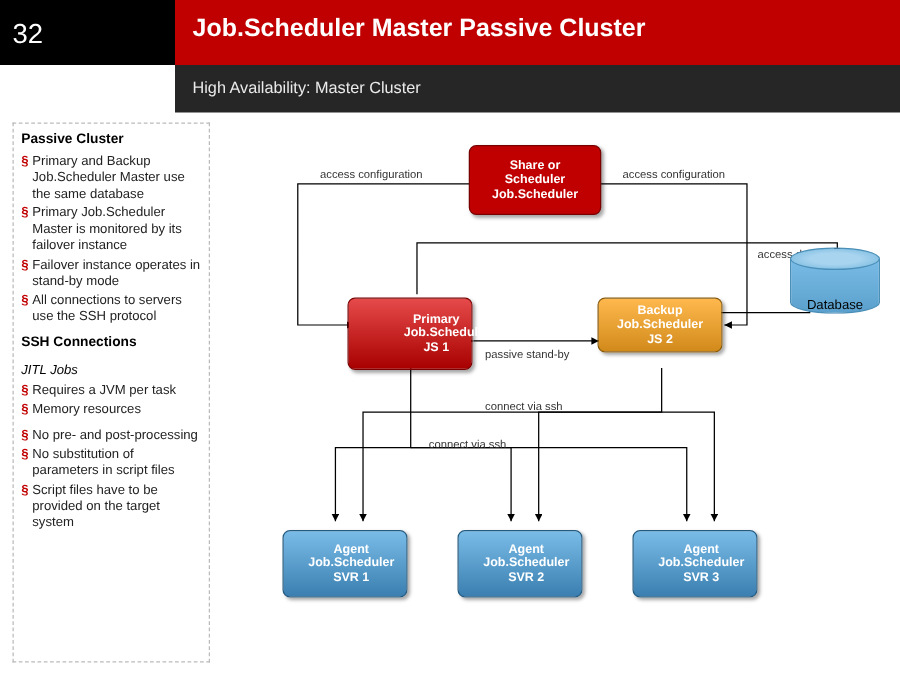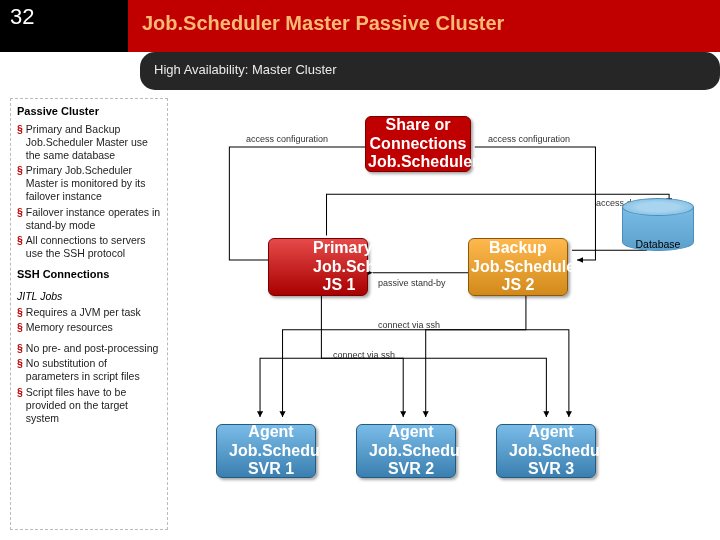--- a/index.html
+++ b/index.html
@@ -9,54 +9,54 @@
     font-family: Arial, Helvetica, sans-serif;
     background: #fff;
     overflow: hidden;
     position: relative;
   }
   .header {
     display: flex;
     height: 52px;
   }
   .slide-num {
-    width: 128px;
+    width: 140px;
     background: #000;
     color: #fff;
     font-size: 22px;
-    padding: 4px 10px;
+    padding: 14px 10px;
   }
   .title-bar {
     flex: 1;
     background: #c00000;
-    color: #fdba74;
+    color: #ffffff;
     font-size: 20px;
     font-weight: bold;
     padding: 12px 14px;
   }
   .sub-row {
     display: flex;
     height: 38px;
   }
   .sub-blank {
     width: 140px;
     background: #fff;
   }
   .sub-title {
     flex: 1;
     background: #262626;
     color: #eaeaea;
     font-size: 13px;
     padding: 10px 14px;
-    border-radius: 15px;
   }
   .main {
     display: flex;
     height: calc(540px - 52px - 38px);
     padding: 8px 10px 10px 10px;
+    gap: 10px;
   }
   .side {
     width: 158px;
     border: 1px dashed #bbb;
     padding: 6px 6px;
     font-size: 10.5px;
     line-height: 1.25;
     color: #222;
     overflow: hidden;
   }
@@ -71,21 +71,21 @@
   .side .bullet { color: #c00000; font-weight: bold; margin-right: 3px; flex-shrink: 0; }
   .side em { font-style: italic; font-weight: normal; display: block; margin-bottom: 3px; color: #000; }
   .diagram {
     flex: 1;
     position: relative;
   }
   .node {
     position: absolute;
     border-radius: 6px;
     text-align: center;
-    font-size: 16px;
+    font-size: 10px;
     font-weight: bold;
     display: flex;
     flex-direction: column;
     justify-content: center;
     padding: 4px 2px;
     line-height: 1.15;
   }
   .shadow { box-shadow: 2px 2px 3px rgba(0,0,0,0.35); }
   .red { background: #c00000; color: #fff; border: 1px solid #7a0000; }
   .redg {
@@ -223,31 +223,31 @@
       <path class="arr" d="M150,265 L230,265 L230,325" marker-end="url(#ah)"></path>
       <path class="arr" d="M150,265 L370,265 L370,325" marker-end="url(#ah)"></path>
 
       <path class="arr" d="M350,200 L350,236 L112,236 L112,325" marker-end="url(#ah)"></path>
       <path class="arr" d="M350,236 L252,236 L252,325" marker-end="url(#ah)"></path>
       <path class="arr" d="M350,236 L392,236 L392,325" marker-end="url(#ah)"></path>
     </svg>
 
     <div class="node red shadow" style="left:197px; top:18px; width:106px; height:56px;">
       <span>Share or</span>
-      <span>Connections</span>
+      <span>Scheduler</span>
       <span>Job.Scheduler</span>
     </div>
 
     <div class="node redg shadow" style="left:100px; top:140px; width:100px; height:58px;padding-left:44px;">
       <span>Primary</span>
       <span>Job.Scheduler</span>
       <span>JS 1</span>
     </div>
 
-    <div class="node orange shadow" style="left:300px; top:140px; width:100px; height:58px;">
+    <div class="node orange shadow" style="left:300px; top:140px; width:100px; height:44px;">
       <span>Backup</span>
       <span>Job.Scheduler</span>
       <span>JS 2</span>
     </div>
 
     <div class="cylinder" style="left:454px; top:100px;">
       <div class="cyl-top"></div>
       <div class="cyl-body">
           <span>Database</span>
         </div>

